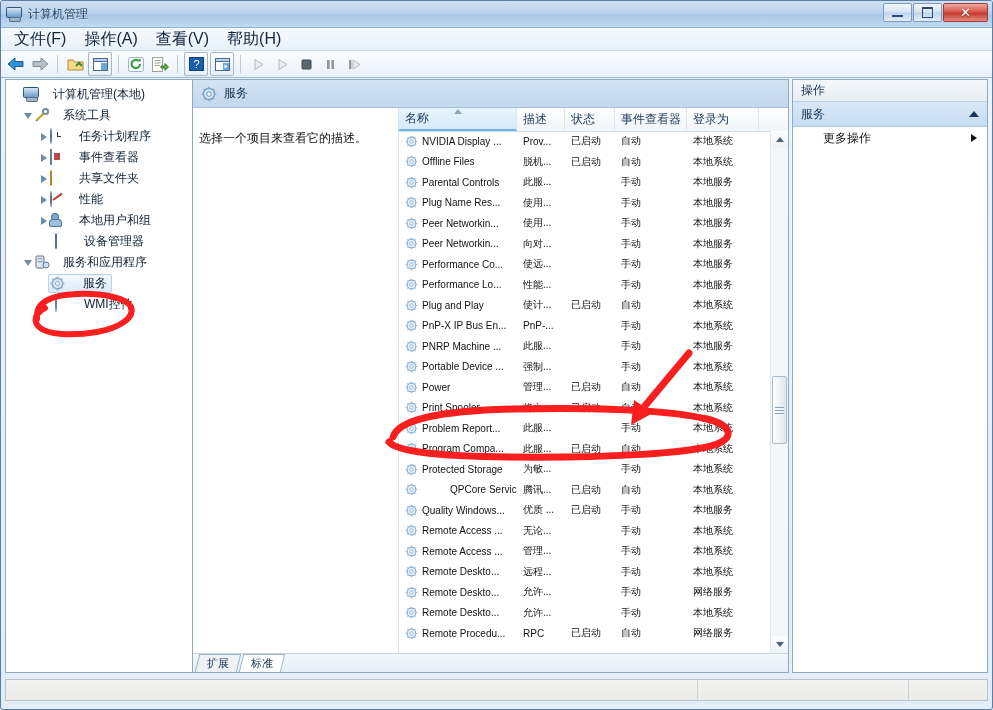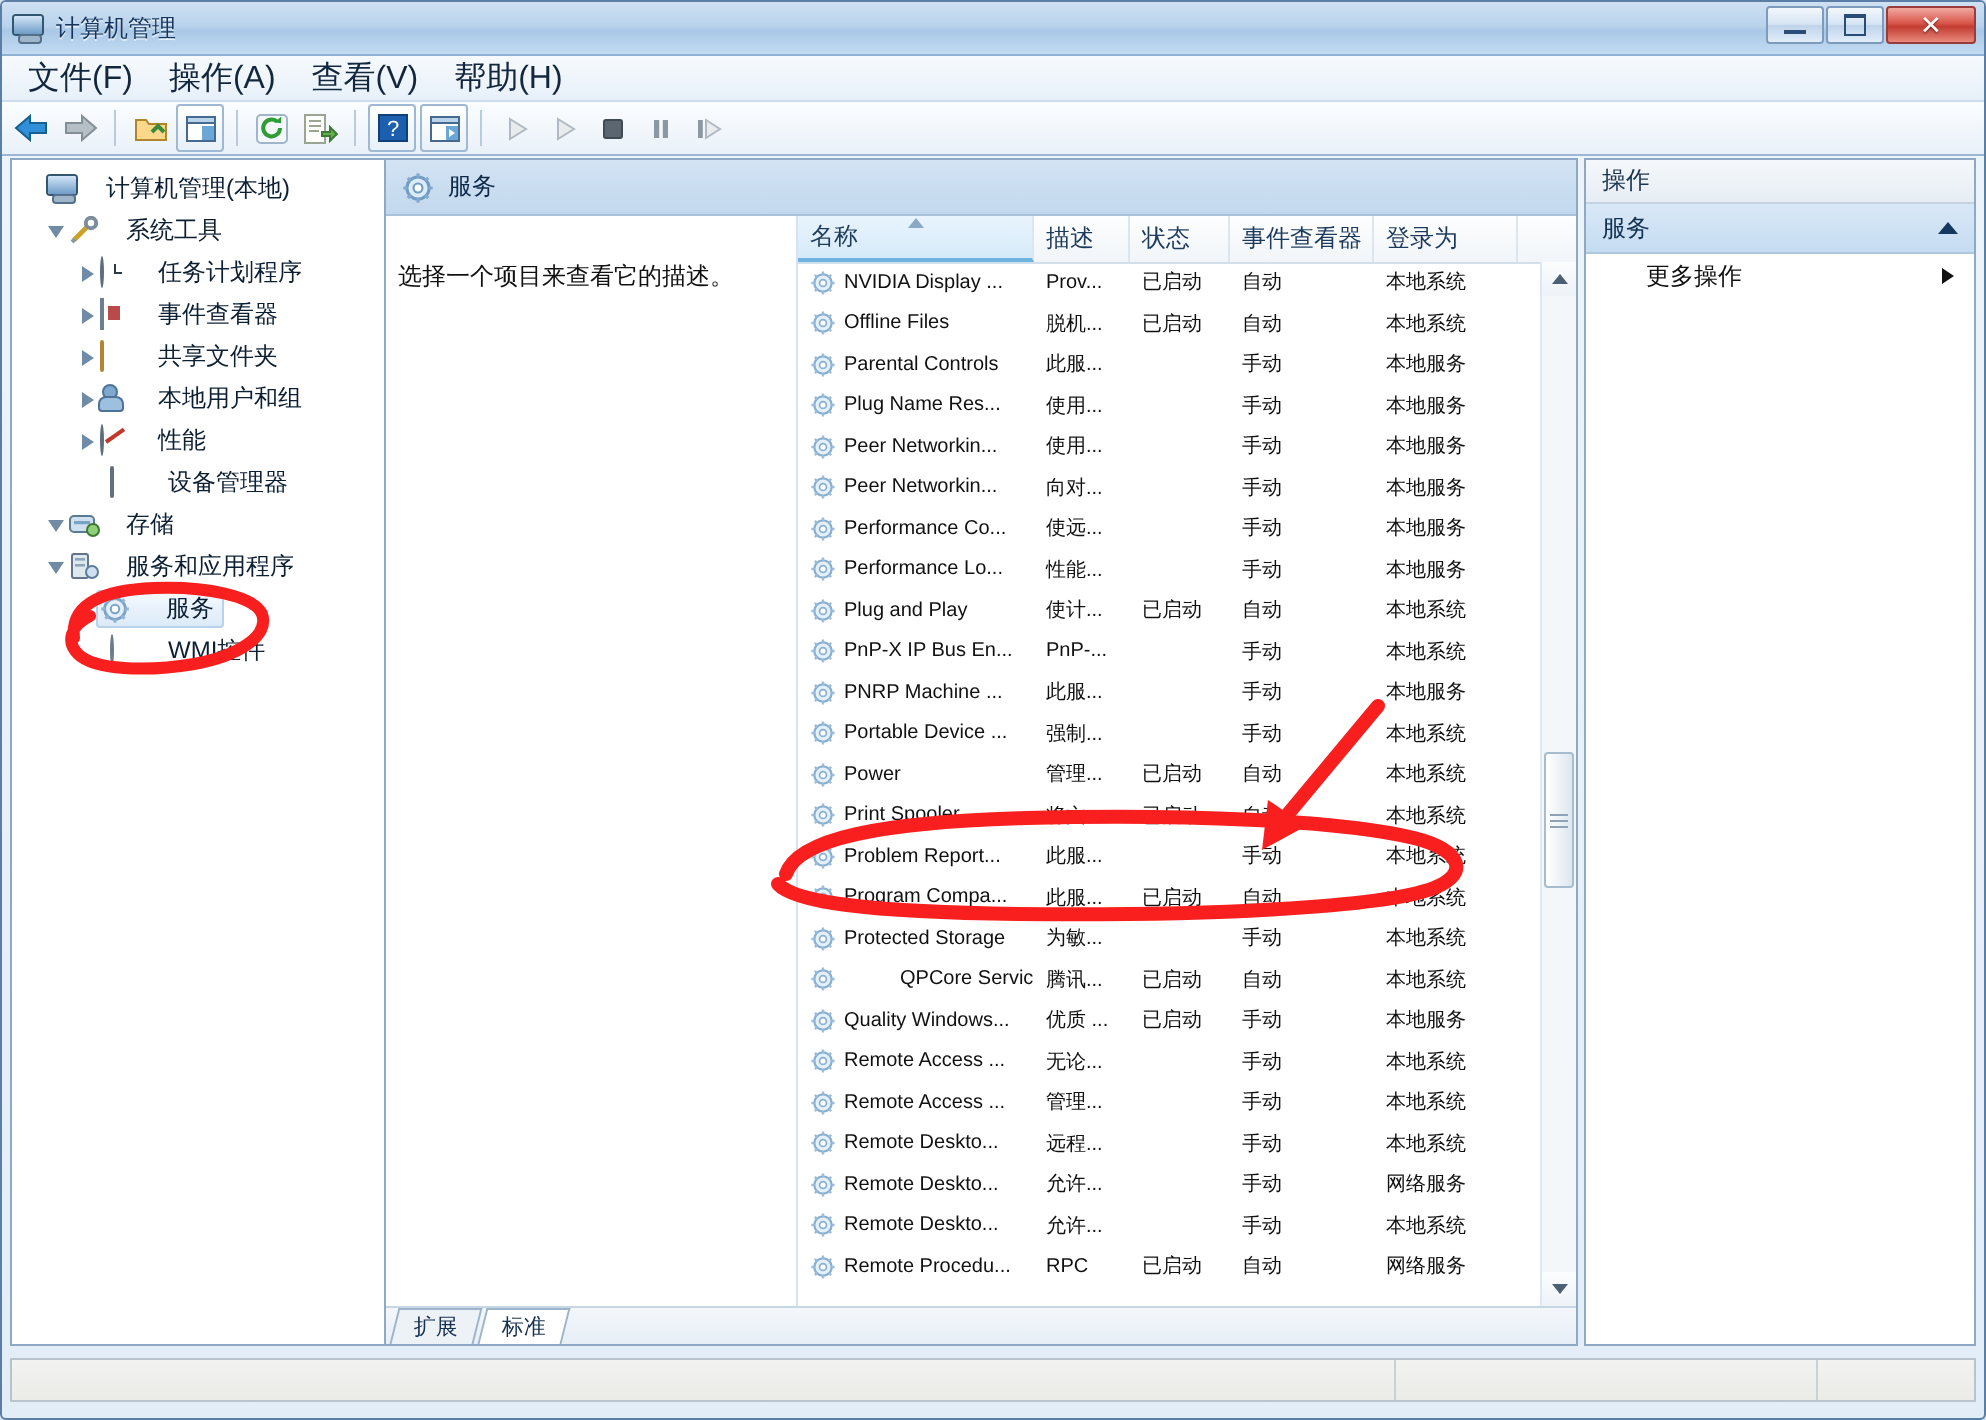--- a/index.html
+++ b/index.html
@@ -330,50 +330,37 @@
               <i class="tri closed"></i>
             </span>
           <span class="tico"><span class="fld"></span></span>
           <span class="tlab">共享文件夹</span>
         </div>
 
         <div class="trow" style="padding-left:28px">
           <span class="exp">
               <i class="tri closed"></i>
             </span>
-          <span class="tico"><span class="usersico"></span></span>
-          <span class="tlab">本地用户和组</span>
+          <span class="tico"><span class="perfico"></span></span>
+          <span class="tlab">性能</span>
         </div>
 
         <div class="trow" style="padding-left:28px">
           <span class="exp">
               <i class="tri closed"></i>
             </span>
-          <span class="tico"><span class="perfico"></span></span>
-          <span class="tlab">性能</span>
+          <span class="tico"><span class="usersico"></span></span>
+          <span class="tlab">本地用户和组</span>
         </div>
 
         <div class="trow" style="padding-left:45px">
           <span class="tico"><span class="devico"></span></span>
           <span class="tlab">设备管理器</span>
         </div>
 
-        <div class="trow" style="padding-left:12px">
-          <span class="exp">
-              <i class="tri open"></i>
-            </span>
-          <span class="tico">
-            <svg width="16" height="14" viewBox="0 0 16 14">
-                <rect x="1" y="3" width="12" height="8" rx="2" fill="#cfe0ef" stroke="#5a7a96"></rect>
-                <rect x="3" y="5.5" width="8" height="1.6" fill="#7ba2c4"></rect>
-                <circle cx="12.5" cy="10" r="3" fill="#8fd07a" stroke="#3d7b32"></circle>
-              </svg>
-          </span>
-          <span class="tlab">存储</span>
-        </div>
 
 
         <div class="trow" style="padding-left:12px">
           <span class="exp">
               <i class="tri open"></i>
             </span>
           <span class="tico">
             <svg width="16" height="15" viewBox="0 0 16 15">
                 <rect x="2" y="1" width="8" height="12" rx="1" fill="#dfe7ef" stroke="#64748a"></rect>
                 <rect x="3.5" y="3" width="5" height="1.3" fill="#8ea4bb"></rect>

